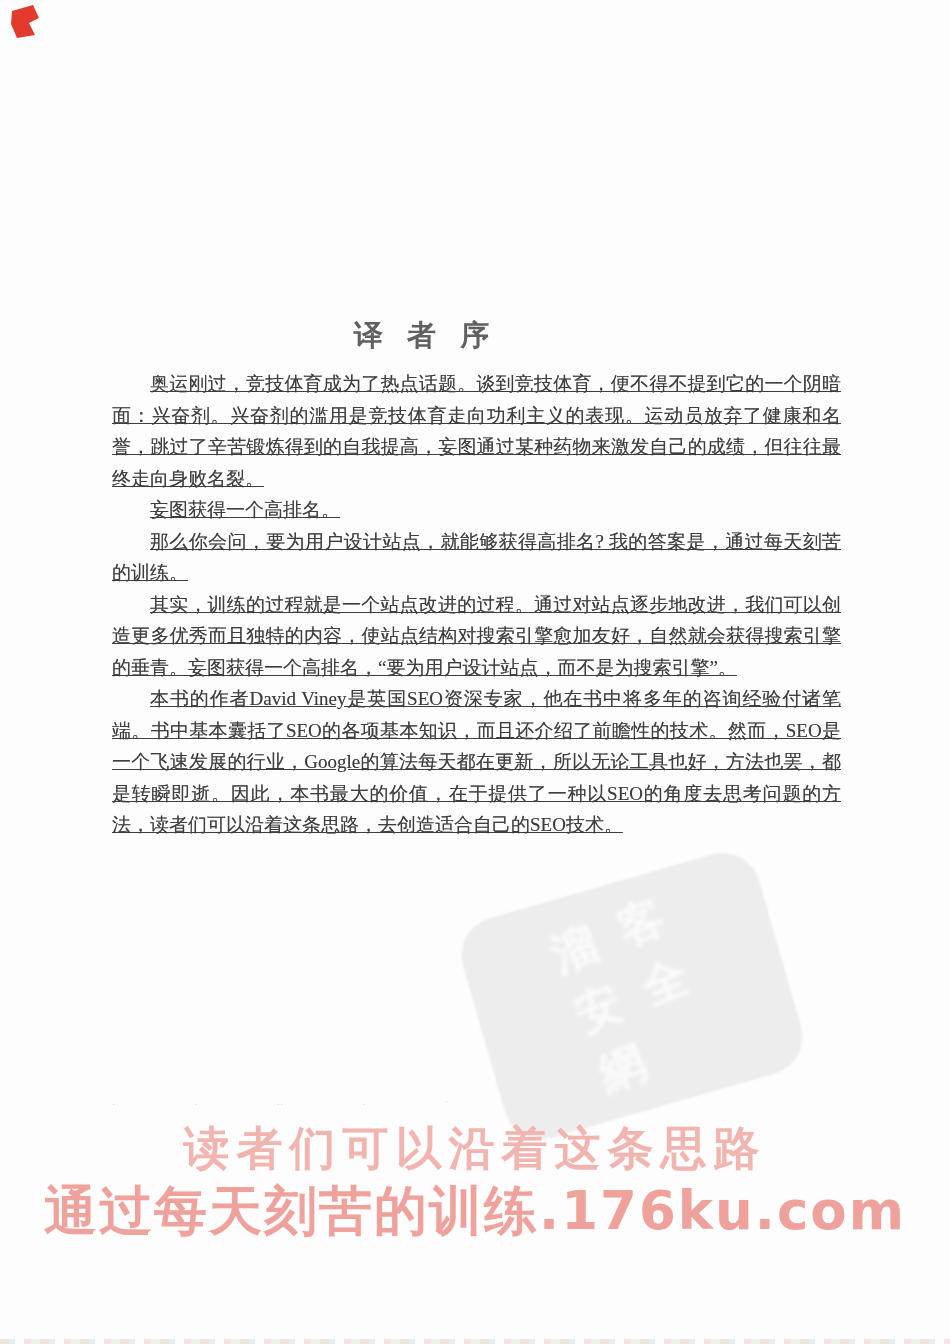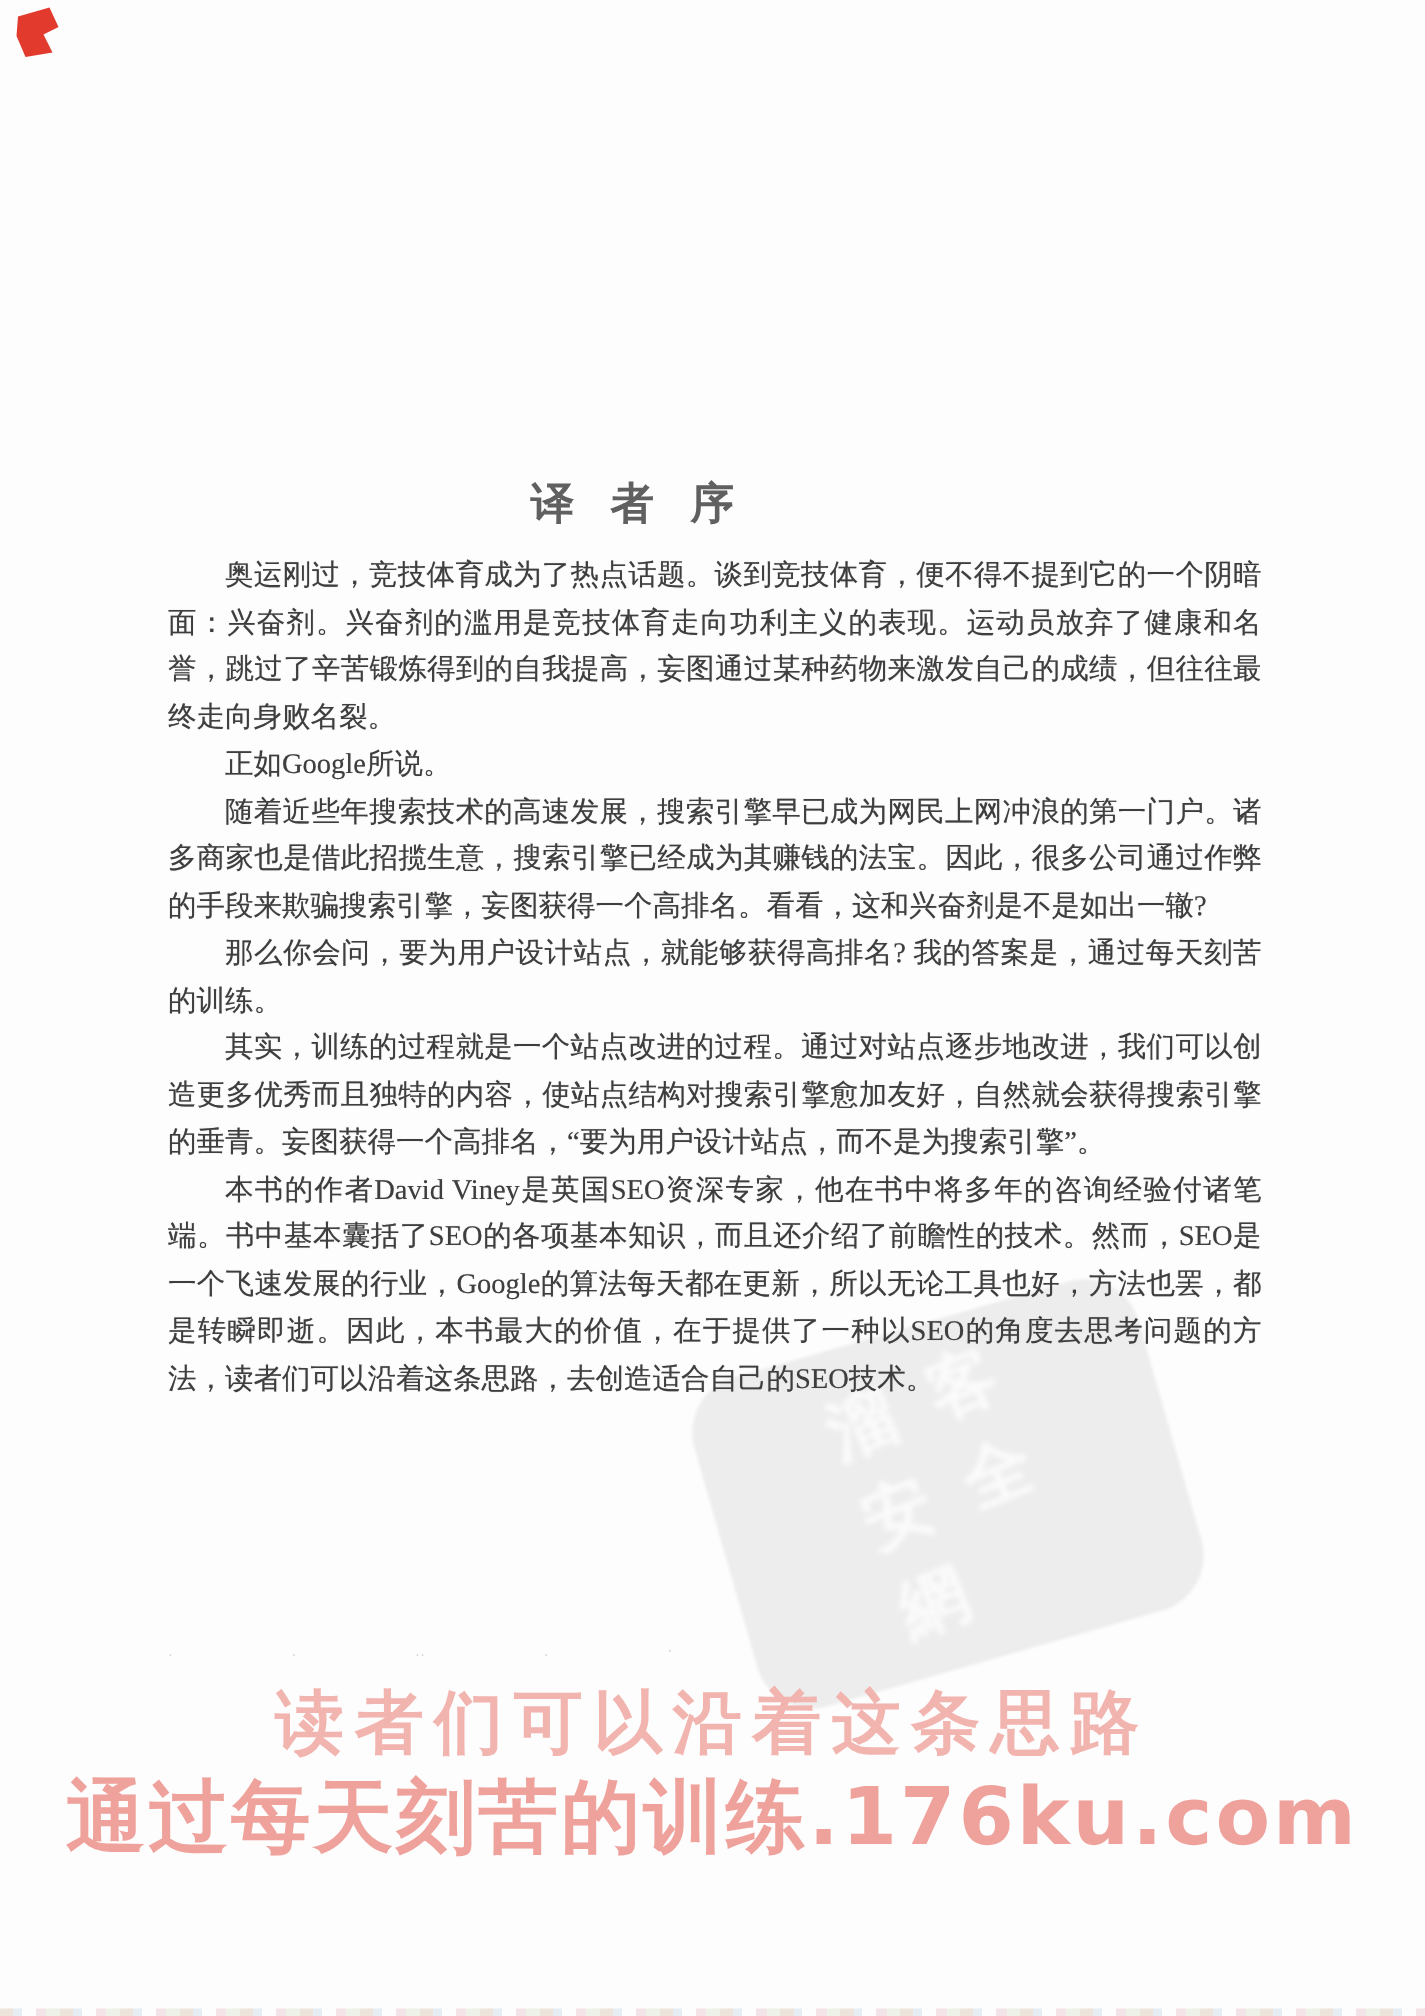--- a/index.html
+++ b/index.html
@@ -23,20 +23,21 @@
   .body-text{
     position:absolute;
     left:112px;top:368px;
     width:729px;
     font-size:19px;
     line-height:31.5px;
     color:#3e3e3e;
     text-align:justify;
     z-index:2;
     text-shadow:0 0 .5px rgba(62,62,62,.55);
+    text-decoration:underline;
   }
   .body-text p{margin:0;text-indent:2em;}
   
   .stamp{
     position:absolute;
     left:478px;top:882px;
     width:308px;height:228px;
     background:#ededed;
     border-radius:38px;
     transform:rotate(-16deg);
@@ -118,22 +119,21 @@
     <span>安</span>
     <span>全</span>
     <span>網</span>
   </div>
 </div>
 
 <h1 class="page-title">译 者 序</h1>
 
 <div class="body-text">
   <p>奥运刚过，竞技体育成为了热点话题。谈到竞技体育，便不得不提到它的一个阴暗面：兴奋剂。兴奋剂的滥用是竞技体育走向功利主义的表现。运动员放弃了健康和名誉，跳过了辛苦锻炼得到的自我提高，妄图通过某种药物来激发自己的成绩，但往往最终走向身败名裂。</p>
-  <p>正如Google所说。</p>
-  <p>随着近些年搜索技术的高速发展，搜索引擎早已成为网民上网冲浪的第一门户。诸多商家也是借此招揽生意，搜索引擎已经成为其赚钱的法宝。因此，很多公司通过作弊的手段来欺骗搜索引擎，妄图获得一个高排名。看看，这和兴奋剂是不是如出一辙?</p>
+  <p>妄图获得一个高排名。</p>
   <p>那么你会问，要为用户设计站点，就能够获得高排名? 我的答案是，通过每天刻苦的训练。</p>
   <p>其实，训练的过程就是一个站点改进的过程。通过对站点逐步地改进，我们可以创造更多优秀而且独特的内容，使站点结构对搜索引擎愈加友好，自然就会获得搜索引擎的垂青。妄图获得一个高排名，“要为用户设计站点，而不是为搜索引擎”。</p>
   <p>本书的作者David Viney是英国SEO资深专家，他在书中将多年的咨询经验付诸笔端。书中基本囊括了SEO的各项基本知识，而且还介绍了前瞻性的技术。然而，SEO是一个飞速发展的行业，Google的算法每天都在更新，所以无论工具也好，方法也罢，都是转瞬即逝。因此，本书最大的价值，在于提供了一种以SEO的角度去思考问题的方法，读者们可以沿着这条思路，去创造适合自己的SEO技术。</p>
 </div>
 
 <div class="speckles">. . ‥ . ·</div>
 
 <div class="wm wm-line1" style="color: rgb(242, 180, 175);">读者们可以沿着这条思路</div>
 <div class="wm wm-line2" style="color: rgb(239, 162, 156);">通过每天刻苦的训练.176ku.com</div>
 

